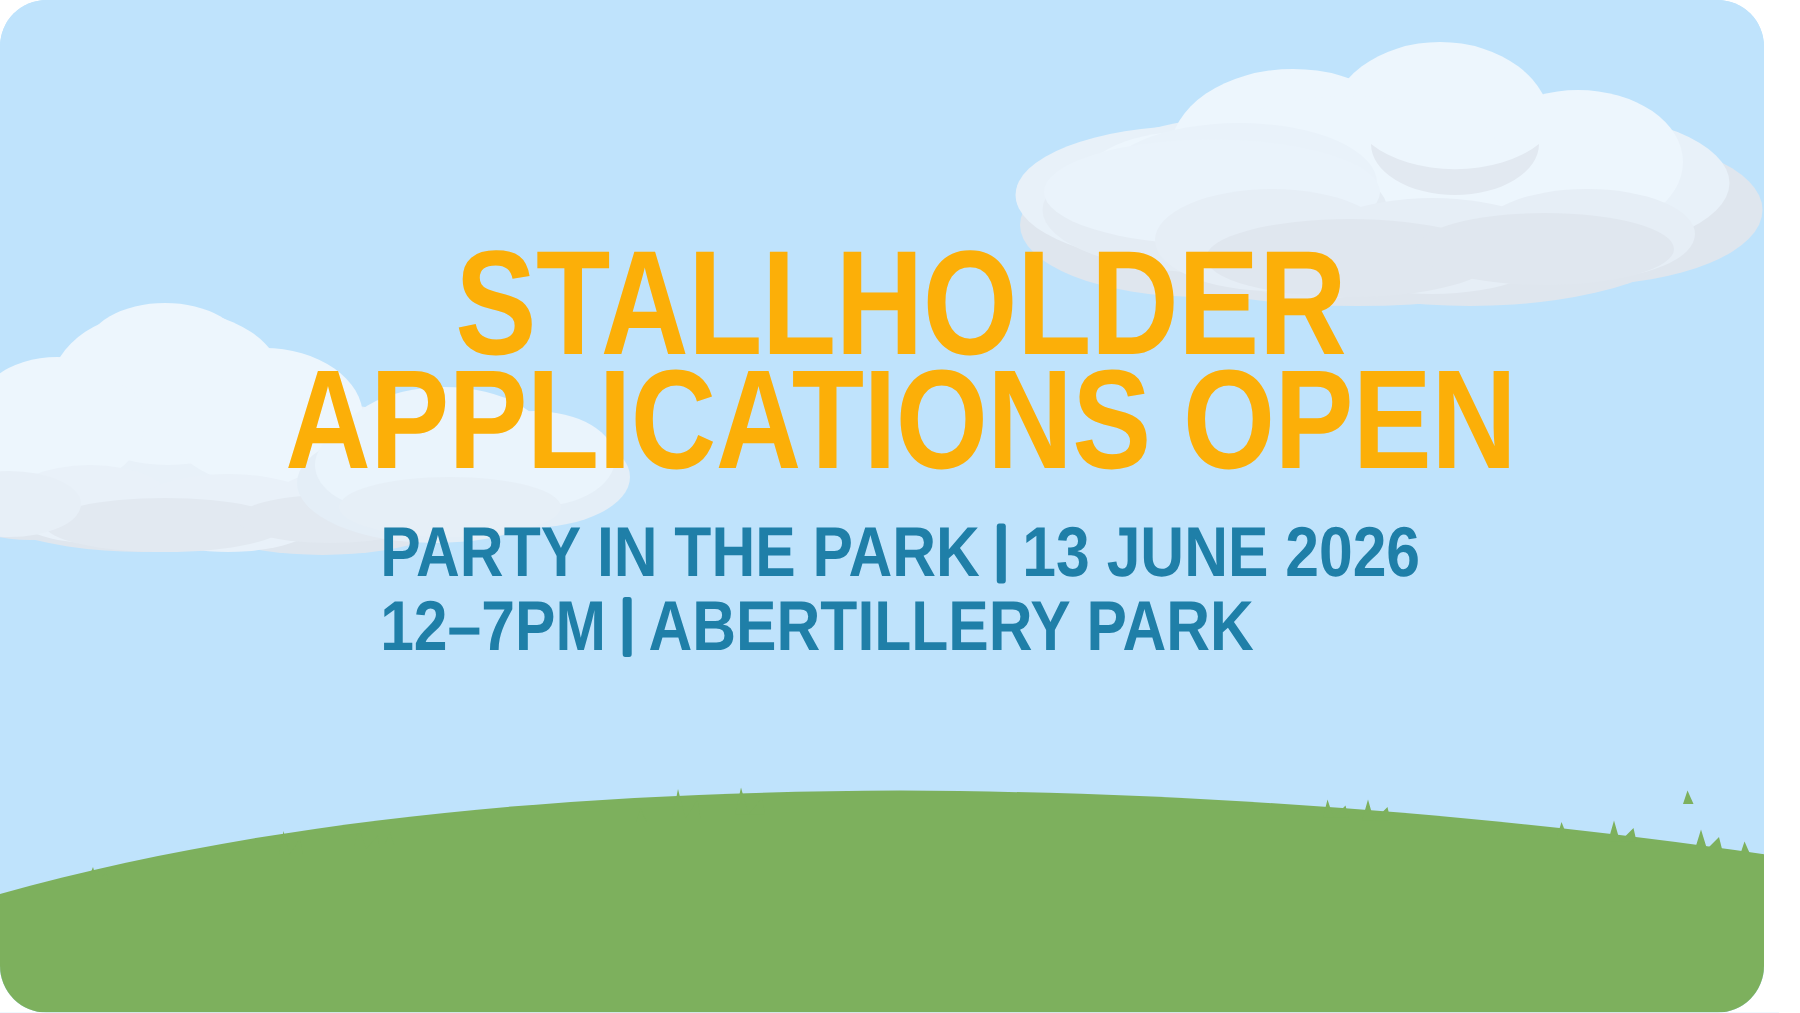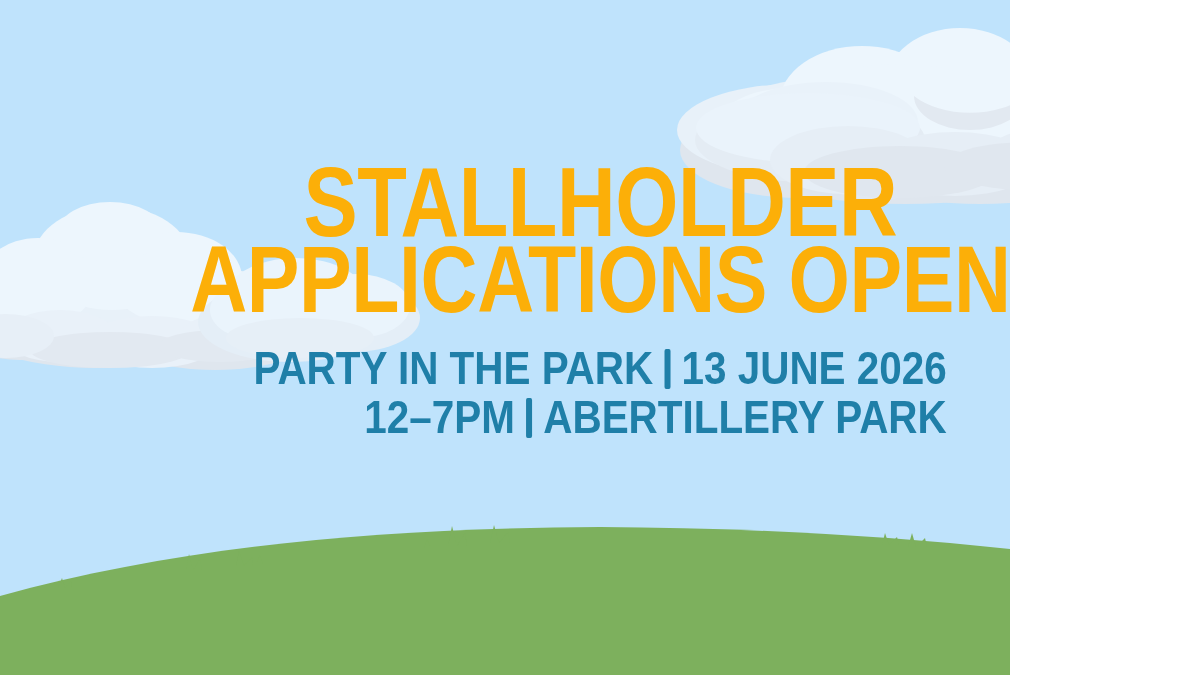--- a/index.html
+++ b/index.html
@@ -3,26 +3,27 @@
 <meta charset="utf-8">
 <title>Stallholder Applications Open</title>
 <style>
   html, body {
     margin: 0;
     padding: 0;
     background: #ffffff;
   }
   #poster {
     position: relative;
-    width: 1010px;
+    width: 1176px;
     height: 675px;
     overflow: hidden;
     background: #bfe3fc;
     font-family: "Liberation Sans", sans-serif;
     user-select: none;
+    border-radius: 31px;
   }
   #sky-layer,
   #clouds-layer,
   #hill-layer {
     position: absolute;
     inset: 0;
     width: 1200px;
     height: 675px;
   }
   #text-layer {
@@ -56,21 +57,21 @@
     transform-origin: center top;
   }
   .headline-2 {
     font-size: 94px;
     transform: scaleX(0.84);
     transform-origin: center top;
     margin-top: -6px;
   }
   .subtitle-block {
     margin-top: 22px;
-    text-align: right;
+    text-align: left;
     line-height: 1.04;
   }
   .subtitle {
     display: block;
     color: #1f7fa8;
     font-family: "Liberation Sans", sans-serif;
     font-weight: 700;
     text-transform: uppercase;
     font-size: 47px;
     letter-spacing: 0px;

